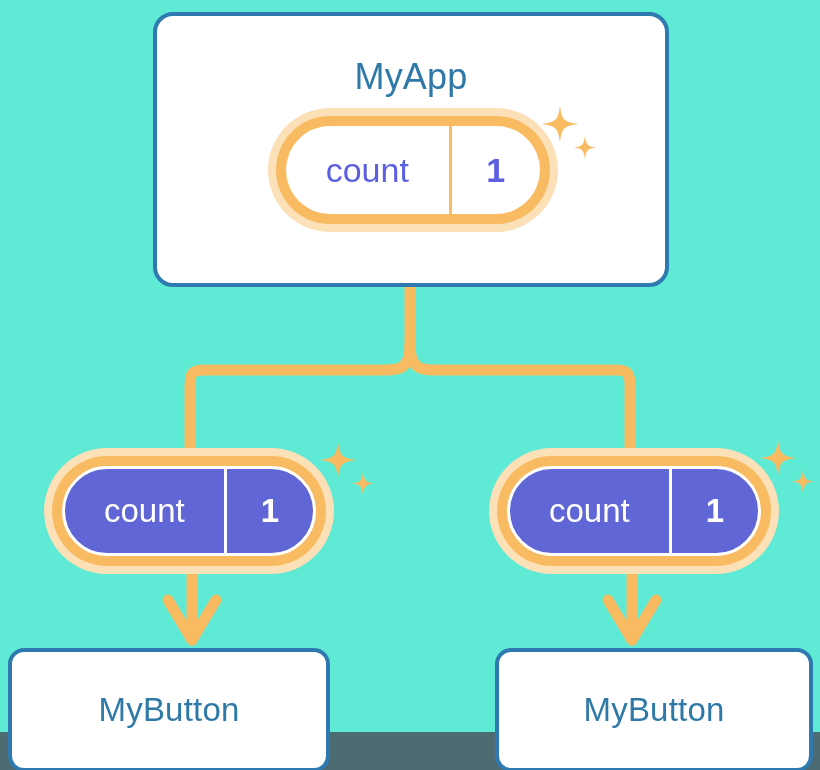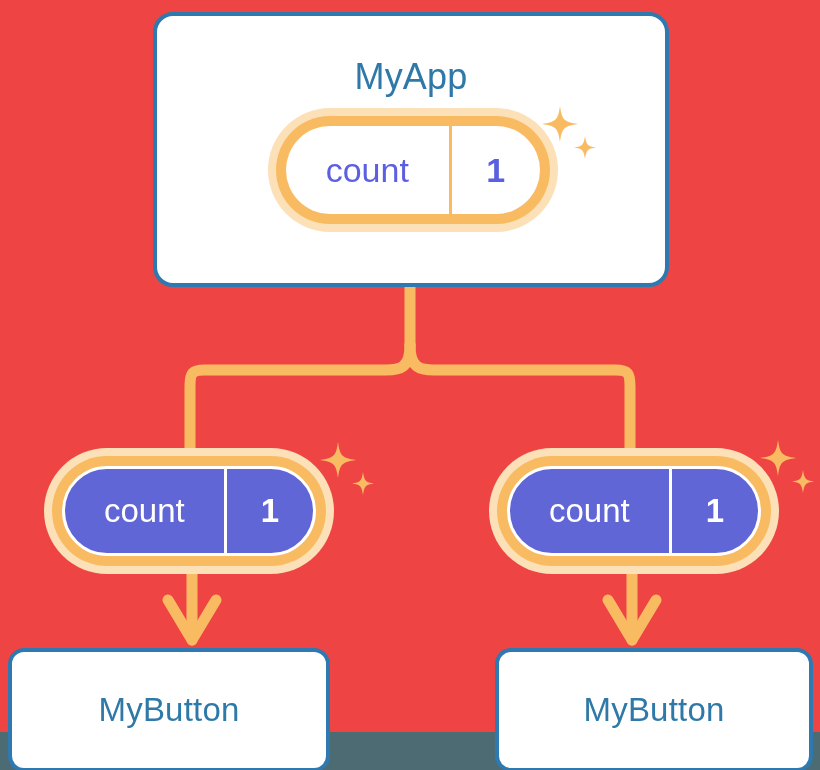--- a/index.html
+++ b/index.html
@@ -10,21 +10,21 @@
     width: 820px;
     height: 770px;
     overflow: hidden;
     font-family: "Liberation Sans", sans-serif;
     background: #4d6b73;
   }
   #stage {
     position: relative;
     width: 820px;
     height: 732px;
-    background: #ef4444;
+    background: #5eead4;
   }
 
   
   #connectors {
     position: absolute;
     left: 0;
     top: 0;
     width: 820px;
     height: 770px;
     pointer-events: none;

